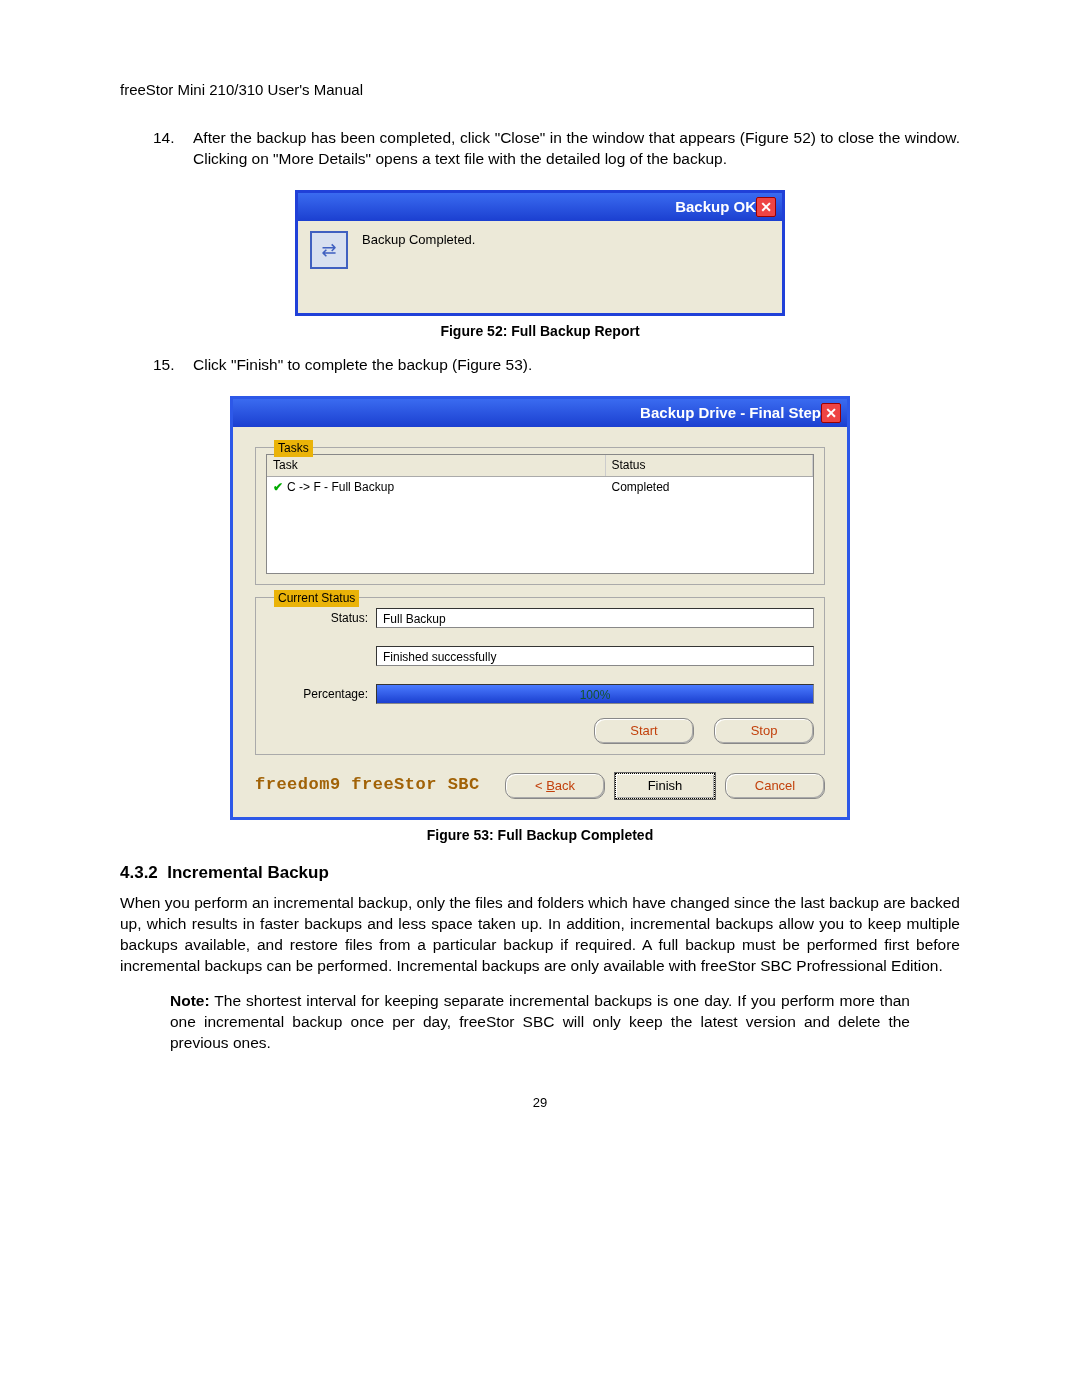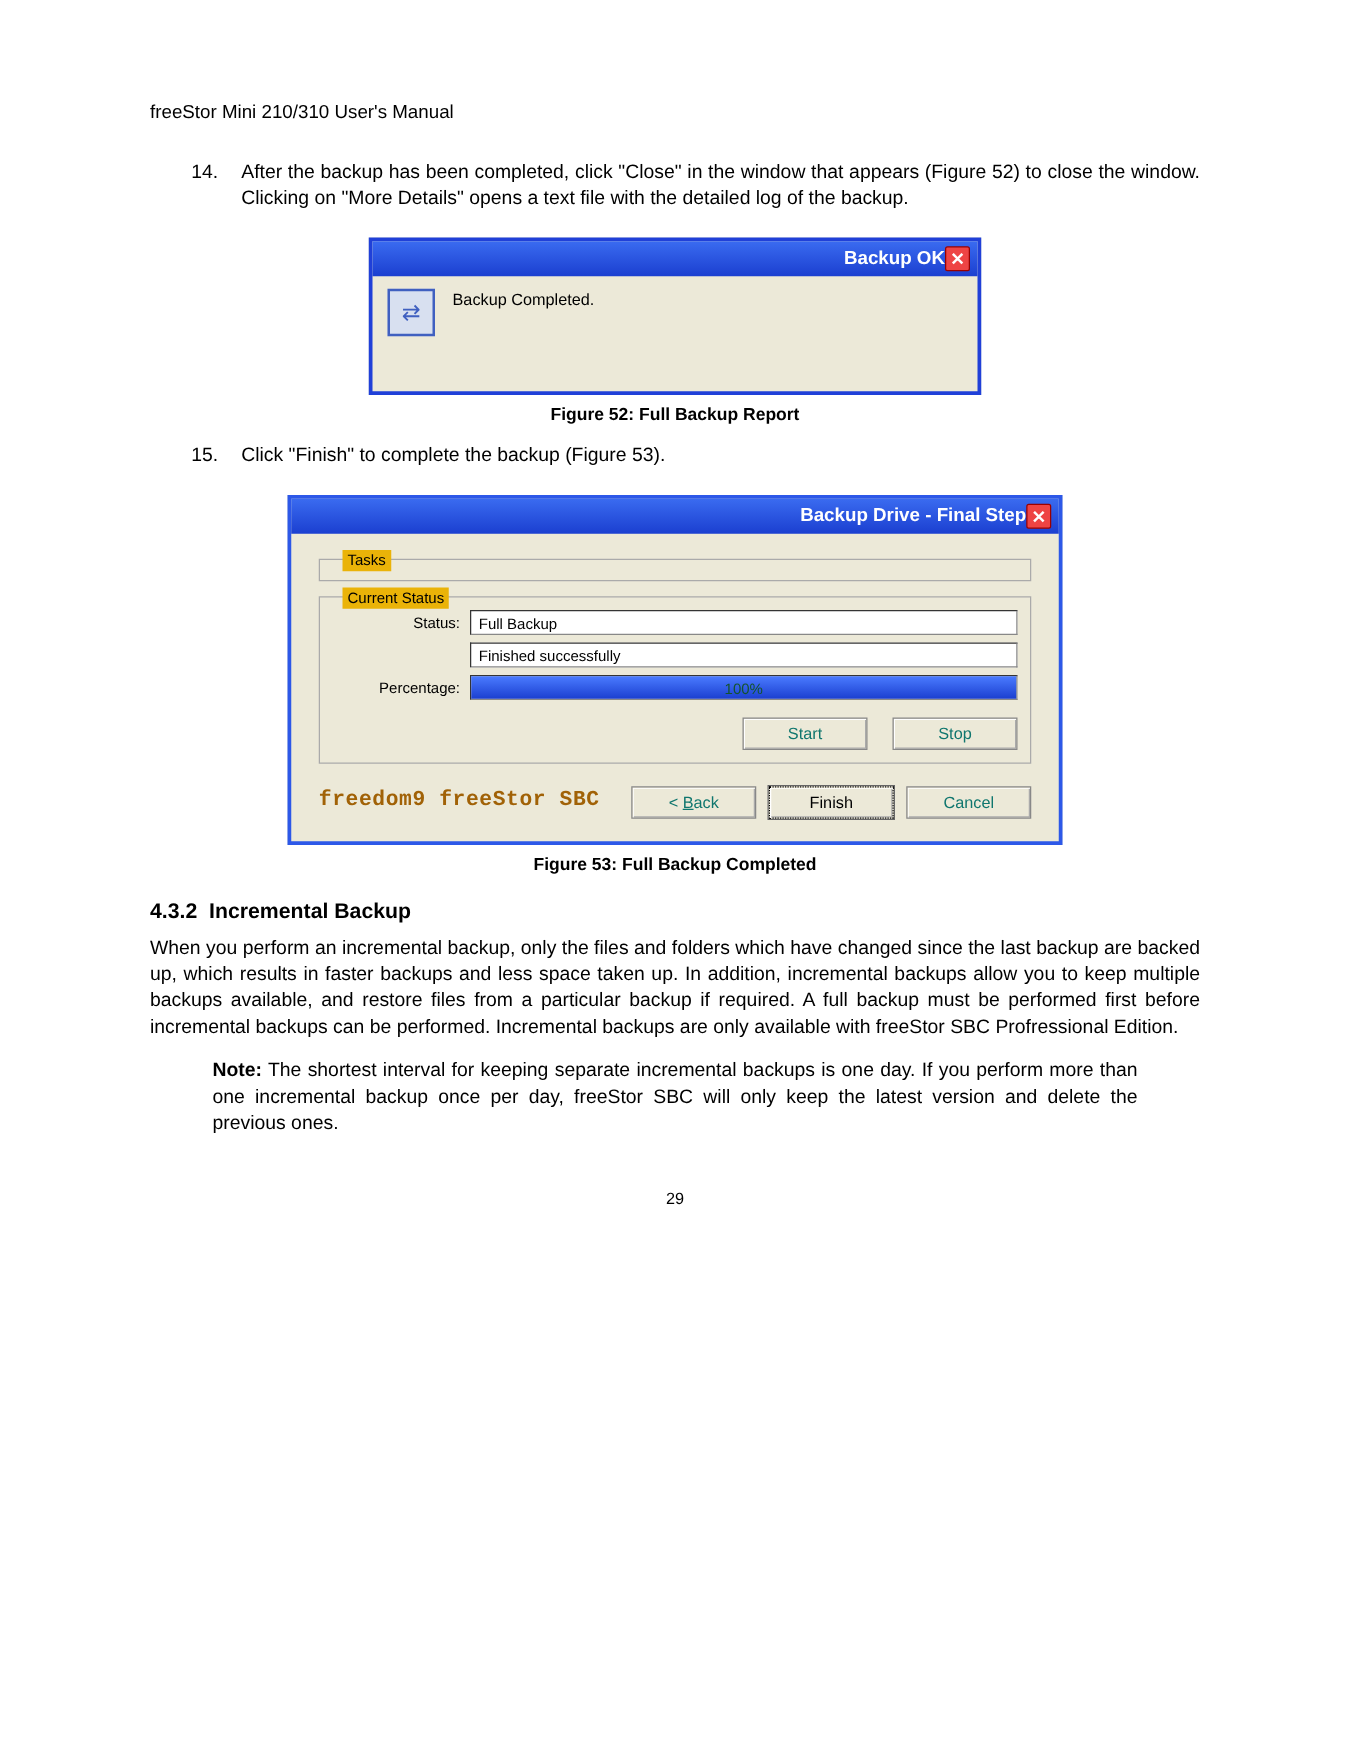--- a/index.html
+++ b/index.html
@@ -89,21 +89,21 @@
   }
   .task-head { display: flex; background: #ece9d8; border-bottom: 1px solid #aaa; font-size: 12px; }
   .th-cell { padding: 2px 6px; border-right: 1px solid #ccc; }
   .th-task { flex: 0 0 62%; }
   .th-status { flex: 1; }
   .task-row { display: flex; font-size: 12px; padding: 2px 0; }
   .td-task { flex: 0 0 62%; padding-left: 6px; display: flex; align-items: center; gap: 4px; }
   .td-status { flex: 1; padding-left: 6px; }
   .check { color: #0a0; font-weight: bold; }
 
-  .status-grid { display: grid; grid-template-columns: 110px 1fr; row-gap: 6px; align-items: center; margin-top: 4px; }
+  .status-grid { display: grid; grid-template-columns: 110px 1fr; row-gap: 18px; align-items: center; margin-top: 4px; }
   .status-label { text-align: right; padding-right: 8px; font-size: 12px; }
   .inset-field {
     background: #fff; border: 1px inset #888; padding: 2px 6px; font-size: 12px; height: 20px;
   }
   .prog-outer {
     border: 1px inset #888; height: 20px; background: #ece9d8; position: relative;
   }
   .prog-inner {
     position: absolute; left: 0; top: 0; bottom: 0;
     background: linear-gradient(#4a7bff,#1b3fd0);
@@ -112,21 +112,21 @@
   .prog-text {
     position: absolute; left: 0; right: 0; top: 0; bottom: 0;
     color: #14532d; text-align: center; font-size: 12px; line-height: 20px;
   }
   .btn-bar { display: flex; justify-content: flex-end; gap: 20px; margin-top: 14px; }
   .btn-bar2 { display: flex; align-items: center; margin-top: 18px; }
   .brand {
     flex: 1; color: #a16207; font-weight: bold; font-size: 17px;
     font-family: Liberation Mono, monospace; letter-spacing: 0.5px;
   }
-  .disabled { color: #0f766e; }
+  .disabled { color: #c2410c; border-radius: 10px; }
 
   .section-head { font-weight: bold; font-size: 17px; margin: 18px 0 8px 0; }
   .para { text-align: justify; margin-bottom: 14px; }
   .note-block { padding: 0 50px 0 50px; text-align: justify; }
   .note-label { font-weight: bold; }
   .page-num { text-align: center; font-size: 13px; margin-top: 40px; }
   .u { text-decoration: underline; }
 </style>
 </head>
 <body>
@@ -161,20 +161,33 @@
 
 <div class="figure-wrap">
   <div class="dlg2">
     <div class="titlebar">
       <span>Backup Drive - Final Step</span>
       <span class="close-x">✕</span>
     </div>
     <div class="dlg2-body">
       <div class="fieldset">
         <span class="legend">Tasks</span>
+        <div class="task-table">
+          <div class="task-head">
+            <div class="th-cell th-task">Task</div>
+            <div class="th-cell th-status">Status</div>
+          </div>
+          <div class="task-row">
+            <div class="td-task">
+                <span class="check">✔</span>
+                <span>C -&gt; F - Full Backup</span>
+              </div>
+            <div class="td-status">Completed</div>
+          </div>
+        </div>
       </div>
 
       <div class="fieldset">
         <span class="legend">Current Status</span>
         <div class="status-grid">
           <div class="status-label">Status:</div>
           <div class="inset-field">Full Backup</div>
           <div></div>
           <div class="inset-field">Finished successfully</div>
           <div class="status-label">Percentage:</div>

